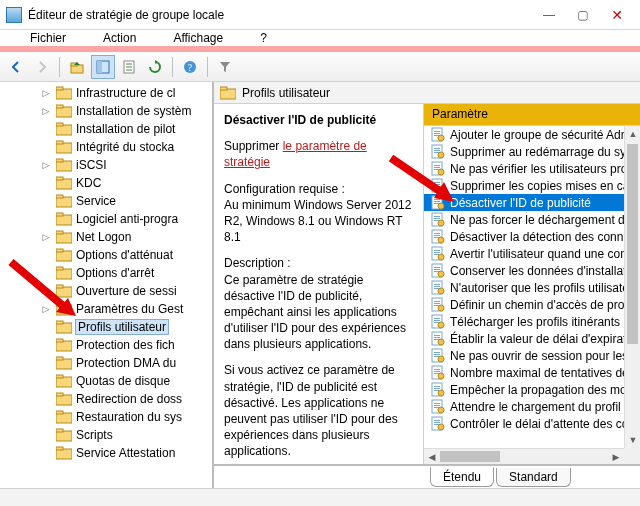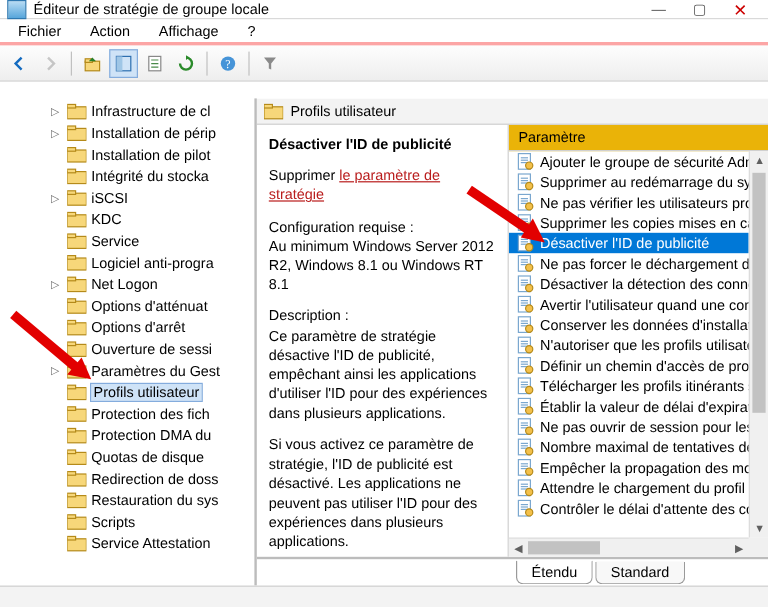--- a/index.html
+++ b/index.html
@@ -8,21 +8,21 @@
     font-size: 12px;
     background: #fff;
     width: 640px;
     height: 506px;
     overflow: hidden;
     position: relative;
     color: #000;
   }
   
   .titlebar {
-    height: 16px;
+    height: 30px;
     display: flex;
     align-items: center;
     padding: 0 6px;
     border-bottom: 1px solid #d9d9d9;
     background: #fff;
     justify-content: space-between;
   }
   .titlebar .title-left { display:flex; align-items:center; gap:6px; }
   .titlebar .app-icon {
     width: 16px; height: 16px;
@@ -34,23 +34,23 @@
   .titlebar .win-controls span {
     width: 34px; height: 22px;
     display:flex; align-items:center; justify-content:center;
     color:#555;
   }
   .titlebar .win-controls span:last-child { color:#c00; font-size:14px;}
   
   .menubar {
     height: 22px;
     display:flex; align-items:center;
-    padding: 0 7px;
-    gap: 8px;
-    border-bottom: 3px solid #fca5a5;
+    padding: 0 22px;
+    gap: 21px;
+    border-bottom: 6px solid #fca5a5;
   }
   .menubar .menuitem {
     padding: 2px 8px;
     cursor: default;
   }
   
   .toolbar {
     height: 30px;
     display:flex; align-items:center;
     padding: 0 4px;
@@ -336,21 +336,21 @@
           <span class="label">Infrastructure de cl</span>
         </div>
         <div class="tree-node">
           <span class="expander">▷</span>
           <span class="folder-icon">
             <svg width="16" height="14">
               <rect x="0" y="3" width="16" height="10" fill="#f7d77a" stroke="#b58a1a"></rect>
               <rect x="0" y="1" width="7" height="3" fill="#f7d77a" stroke="#b58a1a"></rect>
             </svg>
           </span>
-          <span class="label">Installation de périp</span>
+          <span class="label">Installation de systèm</span>
         </div>
         <div class="tree-node">
           <span class="expander"></span>
           <span class="folder-icon">
             <svg width="16" height="14">
               <rect x="0" y="3" width="16" height="10" fill="#f7d77a" stroke="#b58a1a"></rect>
               <rect x="0" y="1" width="7" height="3" fill="#f7d77a" stroke="#b58a1a"></rect>
             </svg>
           </span>
           <span class="label">Installation de pilot</span>

